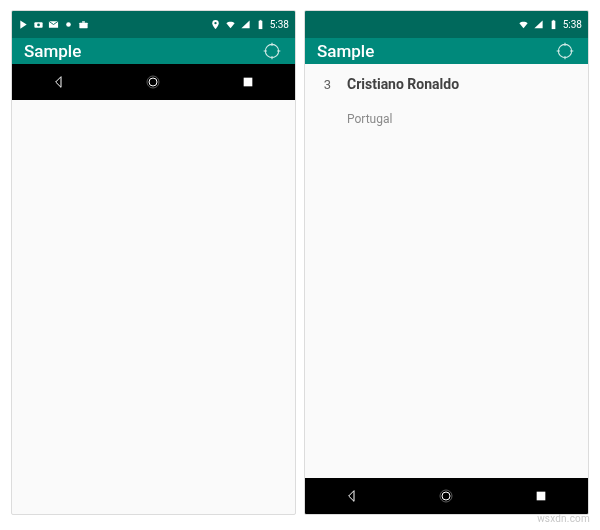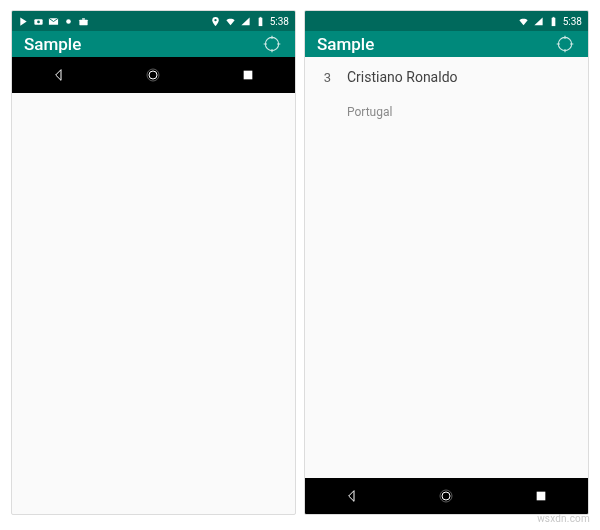--- a/index.html
+++ b/index.html
@@ -20,21 +20,21 @@
       height: 505px;
       border: 1px solid #dcdcdc;
       border-radius: 2px;
       position: relative;
       overflow: hidden;
       background: #fafafa;
       display: flex;
       flex-direction: column;
     }
     .statusbar {
-      height: 20px;
+      height: 27px;
       background: #00695c;
       display: flex;
       align-items: center;
       justify-content: flex-end;
       padding: 0 6px;
       gap: 4px;
       color: #fff;
       font-size: 10px;
     }
     .statusbar .left-icons { display:flex; gap:4px; margin-right:auto; }
@@ -56,21 +56,21 @@
     .empty-text {
       position:absolute; top:0; left:0; right:0; bottom:0;
       display:flex; align-items:center; justify-content:center;
       color:#b0b0b0; font-size:12px;
     }
     .list-item {
       display:flex; padding:12px 14px; gap:16px; align-items:flex-start;
     }
     .list-item .index { color:#616161; font-size:13px; width:12px; text-align:right; padding-top:1px;}
     .list-item .texts { display:flex; flex-direction:column; gap:4px; }
-    .list-item .primary { color:#424242; font-size:14px; font-weight:400; }
+    .list-item .primary { color:#424242; font-size:14px; font-weight:700; }
     .list-item .secondary { color:#8a8a8a; font-size:12px;margin-top:16px; }
     .navbar {
       height: 36px;
       background: #000;
       display:flex; align-items:center; justify-content:space-around;
     }
     .nav-btn { width:32px; height:32px; display:flex; align-items:center; justify-content:center; }
     .nav-btn svg { width:16px; height:16px; fill:#fff; stroke:#fff; }
     .watermark {
       position:absolute; bottom:6px; right:10px; font-size:10px; color:#c7c7c7;

